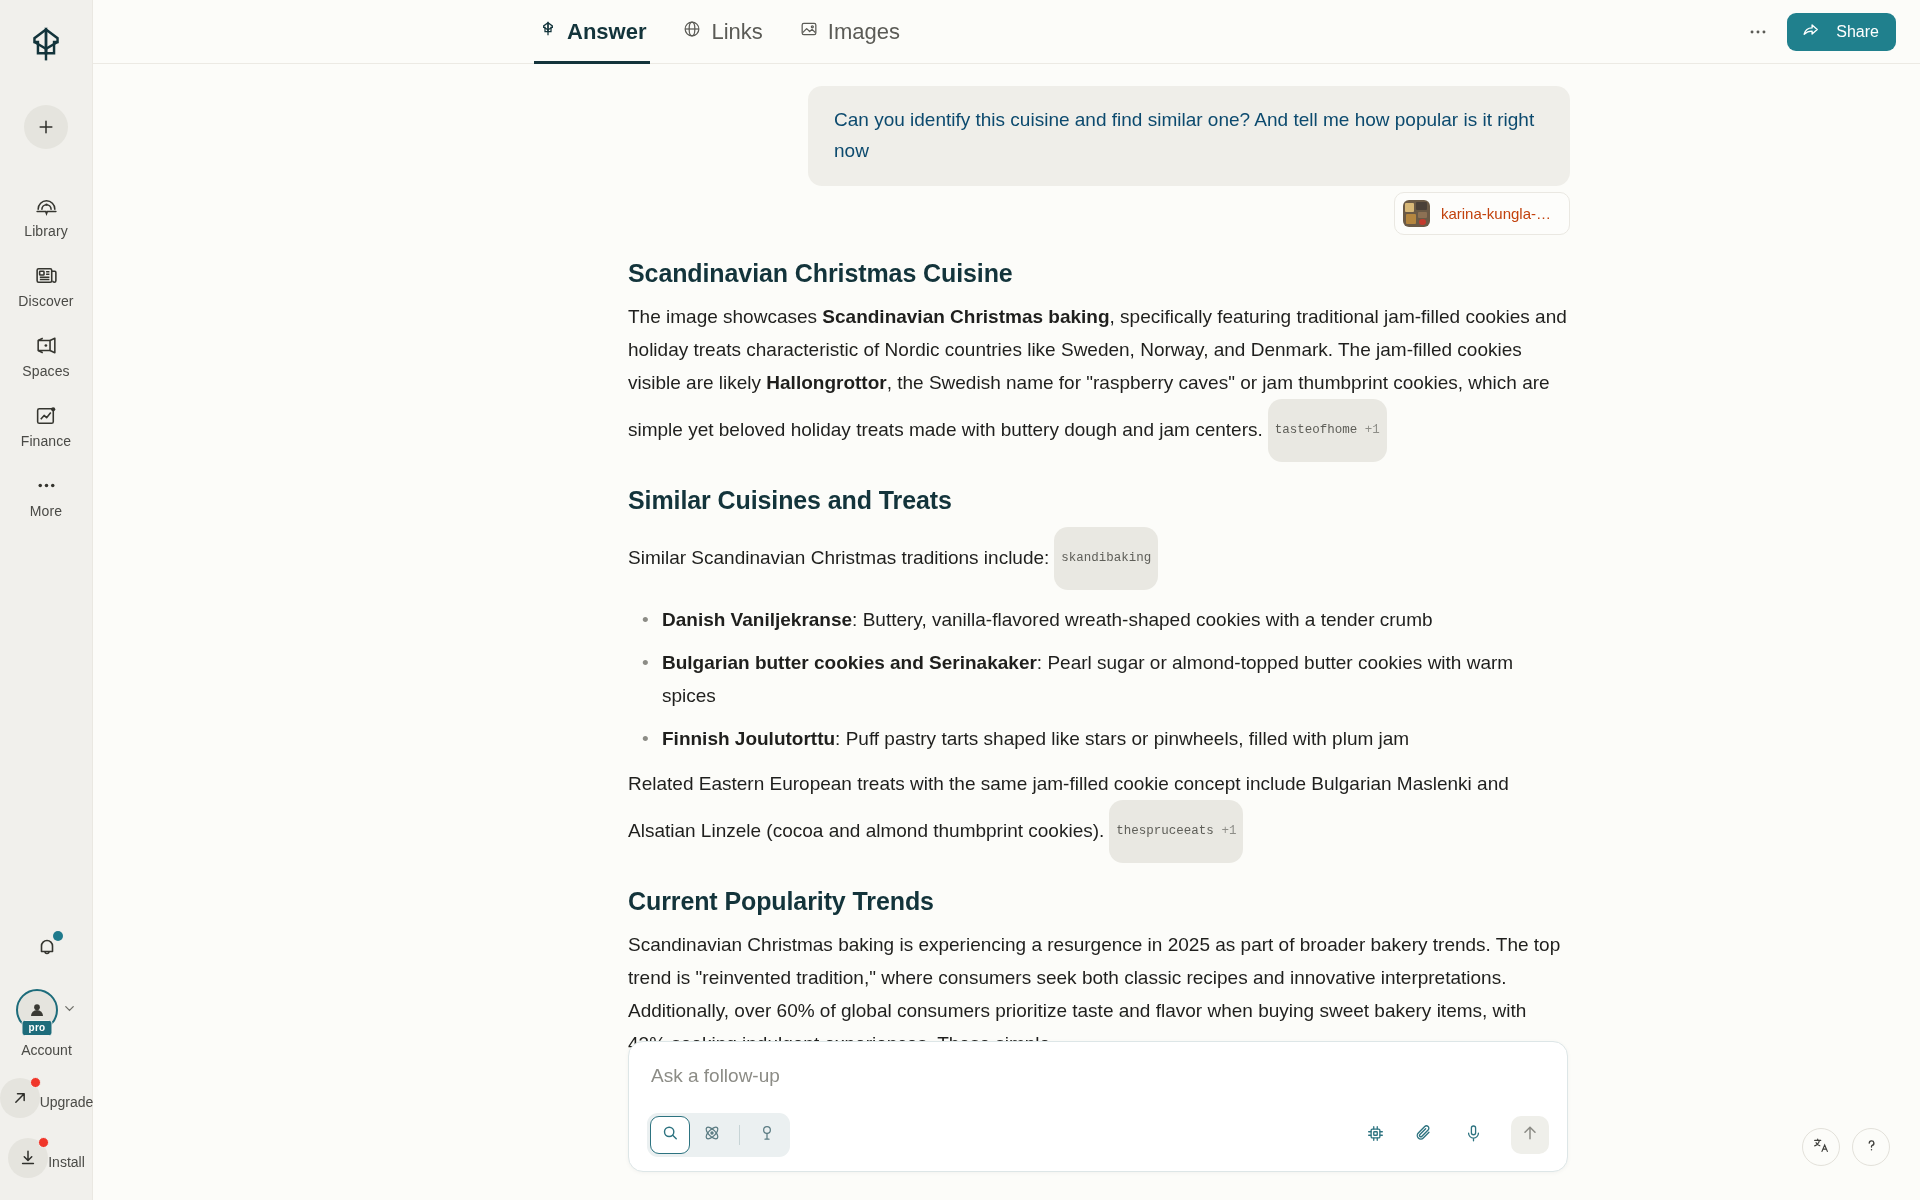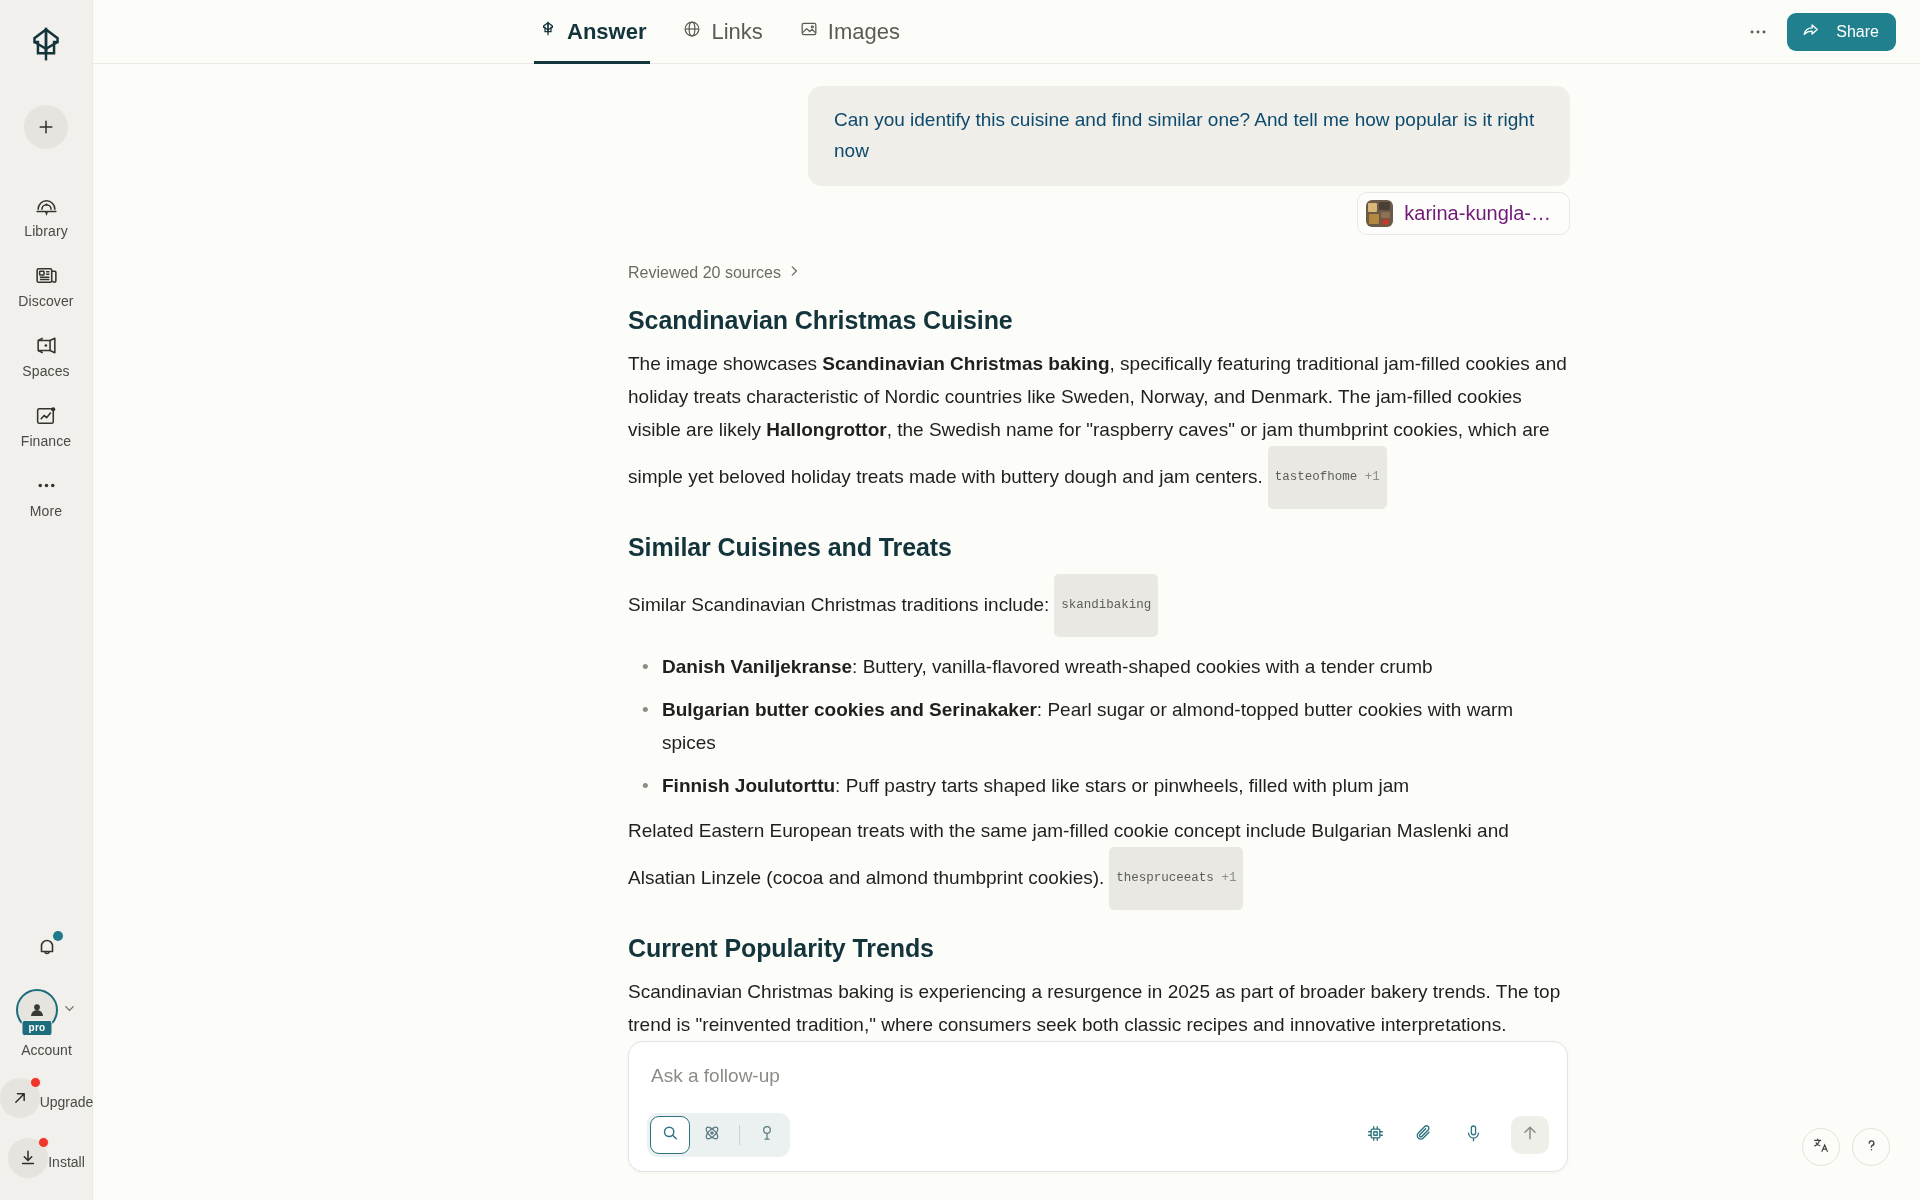--- a/index.html
+++ b/index.html
@@ -110,21 +110,21 @@
   .attach-chip {
     display: flex; align-items: center; gap: 11px;
     background: #FDFDFB; border: 1px solid #EAE8E2; border-radius: 10px;
     padding: 7px 18px 7px 8px;
   }
   .thumb {
     width: 27px; height: 27px; border-radius: 6px; overflow:hidden;
     background: #6b5a46; position: relative;
   }
   .thumb i { position:absolute; display:block; border-radius:1px;}
-  .attach-name { font-size: 20px; color: #701a75; }
+  .attach-name { font-size: 15px; color: #c2410c; }
 
   .sources-row { display:flex; align-items:center; gap:6px; margin-top: 29px; cursor:pointer; }
   .sources-text { font-size: 16px; color: #6B6B65; }
 
   h2.sec {
     font-size: 25px; color: #13343B; font-weight: 700;
     margin-top: 24px; margin-bottom: 4px; letter-spacing: -.1px;
   }
   p.body {
     font-size: 19px; line-height: 33px; color: #1F1F1D; margin-top: 12px;
@@ -135,21 +135,21 @@
     font-size: 19px; line-height: 33px; color: #1F1F1D;
     padding-left: 34px; position: relative; margin-bottom: 10px;
   }
   ul.bullets li::before {
     content: "•"; position: absolute; left: 14px; top: 0; color: #8C8C86; font-size: 19px;
   }
   ul.bullets li b { font-weight: 700; }
   .cite {
     display: inline-block; background: #E9E8E2; color: #5E5E58;
     font-family: "Liberation Mono", monospace; font-size: 12.5px;
-    padding: 15px 7px; border-radius: 5px; vertical-align: 3px;
+    padding: 15px 7px; border-radius: 14px; vertical-align: 3px;
     margin-left: 5px; cursor: pointer; white-space: nowrap;
   }
   .cite .plus { color: #8E8E88; }
 
   
   .composer-wrap {
     position: absolute; left: 535px; bottom: 28px; width: 940px;
   }
   .composer {
     background: #FFFFFF; border: 1px solid #DDE6E7; border-radius: 15px;
@@ -392,28 +392,20 @@
               <i style="left:2px;top:3px;width:9px;height:9px;background:#d8b878;"></i>
               <i style="left:13px;top:2px;width:11px;height:8px;background:#4a4038;"></i>
               <i style="left:3px;top:14px;width:10px;height:10px;background:#b5863f;"></i>
               <i style="left:15px;top:12px;width:9px;height:6px;background:#8d7154;"></i>
               <i style="left:16px;top:19px;width:7px;height:6px;background:#c33b2e;border-radius:50%;"></i>
             </span>
             <span class="attach-name">karina-kungla-…</span>
           </div>
         </div>
 
-        <div class="sources-row">
-          <span class="sources-text">Reviewed 20 sources</span>
-          <span>
-            <svg width="14" height="14" viewBox="0 0 24 24" fill="none" stroke="#6B6B65" stroke-width="2.2" stroke-linecap="round">
-                <path d="M9 5l7 7-7 7"></path>
-              </svg>
-          </span>
-        </div>
 
         <h2 class="sec">Scandinavian Christmas Cuisine</h2>
         <p class="body">
           <span>The image showcases <b>Scandinavian Christmas baking</b>, specifically featuring traditional jam-filled cookies and holiday treats characteristic of Nordic countries like Sweden, Norway, and Denmark. The jam-filled cookies visible are likely <b>Hallongrottor</b>, the Swedish name for "raspberry caves" or jam thumbprint cookies, which are simple yet beloved holiday treats made with buttery dough and jam centers.</span><span class="cite"><span>tasteofhome</span> <span class="plus">+1</span></span>
         </p>
 
         <h2 class="sec">Similar Cuisines and Treats</h2>
         <p class="body">
           <span>Similar Scandinavian Christmas traditions include:</span><span class="cite"><span>skandibaking</span></span>
         </p>

